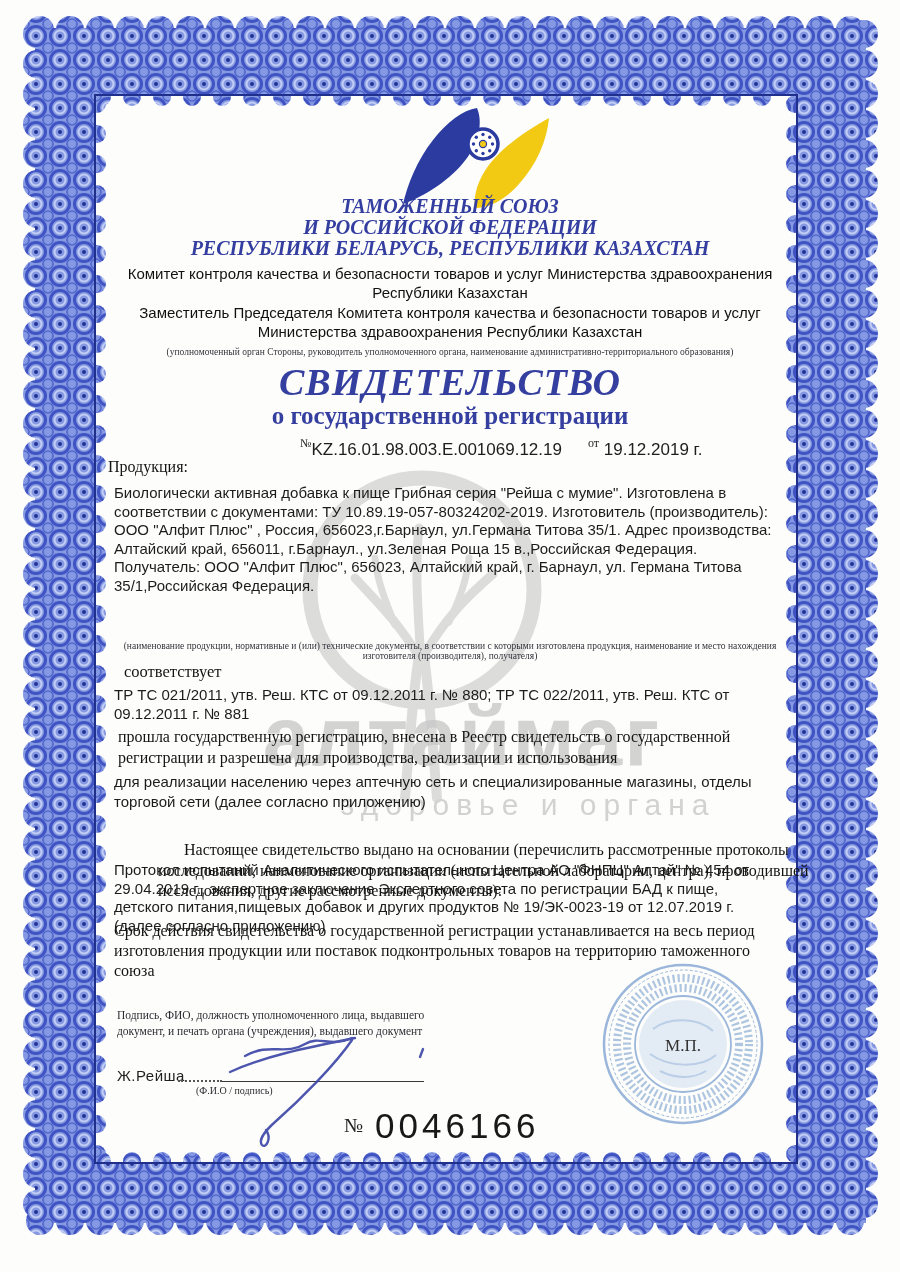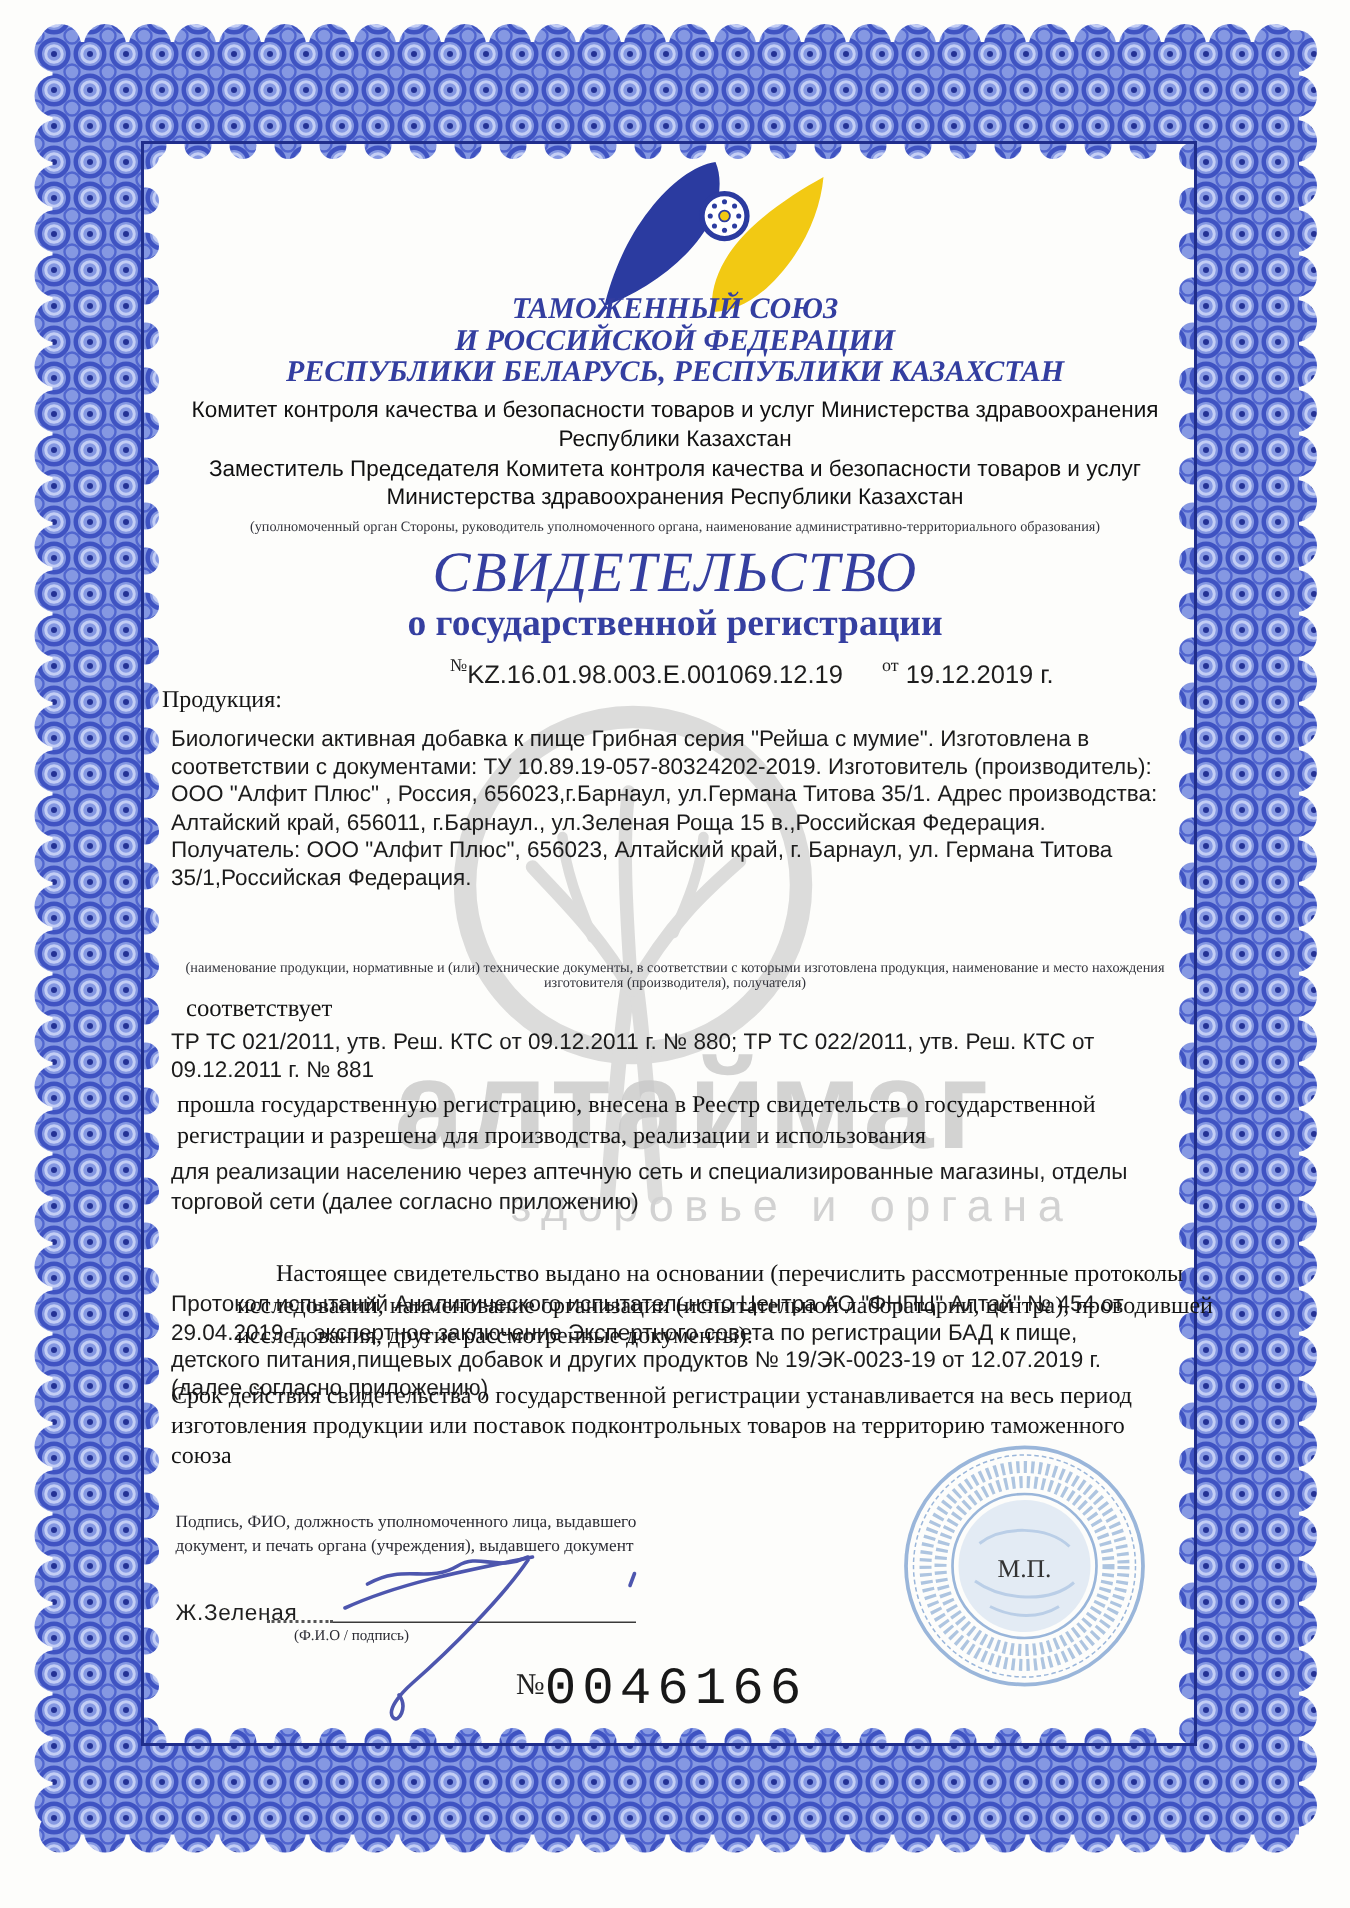--- a/index.html
+++ b/index.html
@@ -17,21 +17,21 @@
               letter-spacing:7px;z-index:2;white-space:nowrap;}
   #wm-tree{left:297px;top:460px;z-index:2;opacity:.55;}
   
   #logo{left:393px;top:102px;z-index:3;}
   .union{left:112px;top:196px;width:676px;color:#333ea0;font-weight:700;font-style:italic;
          font-size:20px;line-height:21px;z-index:3;}
   .org1{left:110px;top:264px;width:680px;font-size:15px;line-height:19px;color:#111;z-index:3;}
   .org2{left:110px;top:303px;width:680px;font-size:15px;line-height:19px;color:#111;z-index:3;}
   .note-sm{font-size:9.5px;color:#33343c;z-index:3;}
   .note1{left:108px;top:347px;width:684px;}
-  .title-main{left:112px;top:360px;width:676px;font-size:38px;font-weight:400;font-style:italic;
+  .title-main{left:112px;top:360px;width:676px;font-size:38px;font-weight:700;font-style:italic;
               color:#353fa0;letter-spacing:1px;z-index:3;}
   .title-sub{left:112px;top:402px;width:676px;font-size:25px;font-weight:700;
              color:#353fa0;z-index:3;}
   
   .numrow{left:300px;top:436px;font-size:17px;color:#1d1d1d;z-index:3;white-space:nowrap;}
   .numrow .sup{font-size:12px;vertical-align:8px;}
   .numrow .gap{display:inline-block;width:26px;}
   
   .p-label{left:108px;top:458px;font-size:16px;color:#141414;z-index:3;}
   .p-product{left:114px;top:484px;width:660px;font-size:15px;line-height:18.5px;color:#1c1c1c;z-index:3;}
@@ -47,22 +47,22 @@
   
   .sig-note{left:117px;top:1008px;width:330px;font-size:11.5px;line-height:15.5px;color:#2c2c34;z-index:3;}
   .sig-name{left:117px;top:1067px;font-size:15px;color:#1f1f1f;letter-spacing:.5px;z-index:3;}
   .sig-dots{left:178px;top:1080px;width:44px;border-top:2px dotted #555;z-index:3;}
   .sig-line{left:222px;top:1081px;width:202px;border-top:1.5px solid #3a3a3a;z-index:3;}
   .sig-cap{left:196px;top:1085px;font-size:10px;color:#2c2c34;z-index:3;}
   #signature{left:205px;top:995px;z-index:4;}
   #stamp{left:598px;top:959px;z-index:2;}
   .serial{left:344px;top:1106px;z-index:3;white-space:nowrap;}
   .serial .no{font-family:"Liberation Serif",serif;font-size:20px;color:#222;vertical-align:6px;}
-  .serial .digits{font-family:Liberation Mono, monospace;font-size:35px;letter-spacing:4px;
-                  color:#181818;}
+  .serial .digits{font-family:Liberation Sans, sans-serif;font-size:35px;letter-spacing:4px;
+                  color:#181818;margin-left:12px;}
 </style>
 </head>
 <body>
 
 <svg id="frame" width="900" height="1272" viewBox="0 0 900 1272">
   <defs>
     <pattern id="lace" width="24" height="24" patternUnits="userSpaceOnUse">
       <rect width="24" height="24" fill="#8598e2"></rect>
       <circle cx="12" cy="12" r="9.5" fill="none" stroke="#3f53c2" stroke-width="3"></circle>
       <circle cx="12" cy="12" r="5.5" fill="none" stroke="#c3cef5" stroke-width="2"></circle>
@@ -385,21 +385,21 @@
 <div class="abs note2 ctr serif note-sm">(наименование продукции, нормативные и (или) технические документы, в соответствии с которыми изготовлена продукция, наименование и место нахождения изготовителя (производителя), получателя)</div>
 <div class="abs p-conf serif">соответствует</div>
 <div class="abs p-regs">ТР ТС 021/2011, утв. Реш. КТС от 09.12.2011 г. № 880; ТР ТС 022/2011, утв. Реш. КТС от 09.12.2011 г. № 881</div>
 <div class="abs p-reg2 serif">прошла государственную регистрацию, внесена в Реестр свидетельств о государственной регистрации и разрешена для производства, реализации и использования</div>
 <div class="abs p-dist">для реализации населению через аптечную сеть и специализированные магазины, отделы торговой сети (далее согласно приложению)</div>
 <div class="abs p-intro serif">Настоящее свидетельство выдано на основании (перечислить рассмотренные протоколы исследований, наименование организации  (испытательной лаборатории, центра), проводившей исследования, другие рассмотренные документы):</div>
 <div class="abs p-docs">Протокол испытаний Аналитического испытательного Центра АО "ФНПЦ" Алтай" № 454 от 29.04.2019 г., экспертное заключение Экспертного совета по регистрации БАД к пище, детского питания,пищевых добавок и других продуктов № 19/ЭК-0023-19 от 12.07.2019 г. (далее согласно приложению)</div>
 <div class="abs p-valid serif">Срок действия свидетельства о государственной регистрации устанавливается на весь период изготовления продукции или поставок подконтрольных товаров на территорию таможенного союза</div>
 
 <div class="abs sig-note serif">Подпись, ФИО,  должность уполномоченного лица, выдавшего документ, и печать органа (учреждения), выдавшего документ</div>
-<div class="abs sig-name">Ж.Зеленая</div>
+<div class="abs sig-name">Ж.Рейша</div>
 <div class="abs sig-dots"></div>
 <div class="abs sig-line"></div>
 <div class="abs sig-cap serif">(Ф.И.О / подпись)</div>
 <svg id="signature" class="abs" width="230" height="160" viewBox="0 0 230 160">
   <g stroke="#3b44a6" stroke-width="2.4" fill="none" stroke-linecap="round" stroke-linejoin="round" opacity=".9">
     <path d="M40,61 C65,47 80,61 100,49 C115,40 125,53 147,43"></path>
     <path d="M25,77 C60,61 100,53 150,43"></path>
     <path d="M147,45 C130,70 95,105 70,127 C61,135 53,145 57,150 C61,154 67,143 61,135"></path>
     <path d="M215,62 l3,-8"></path>
   </g>

